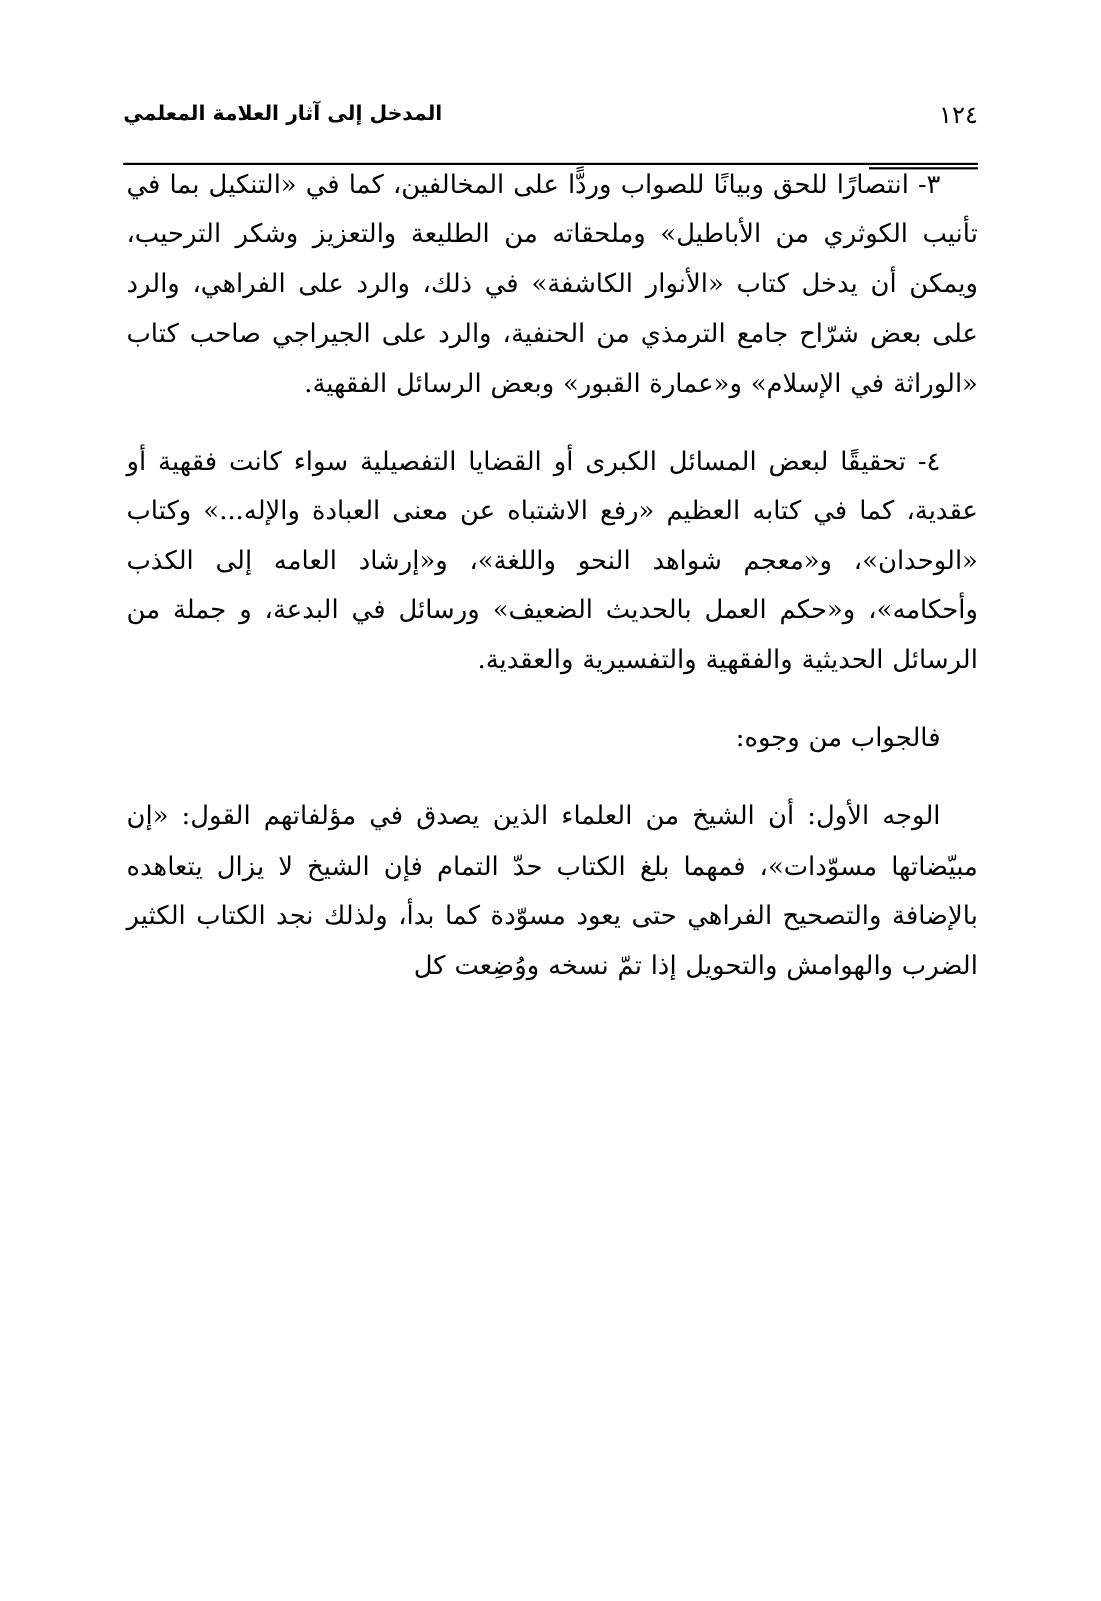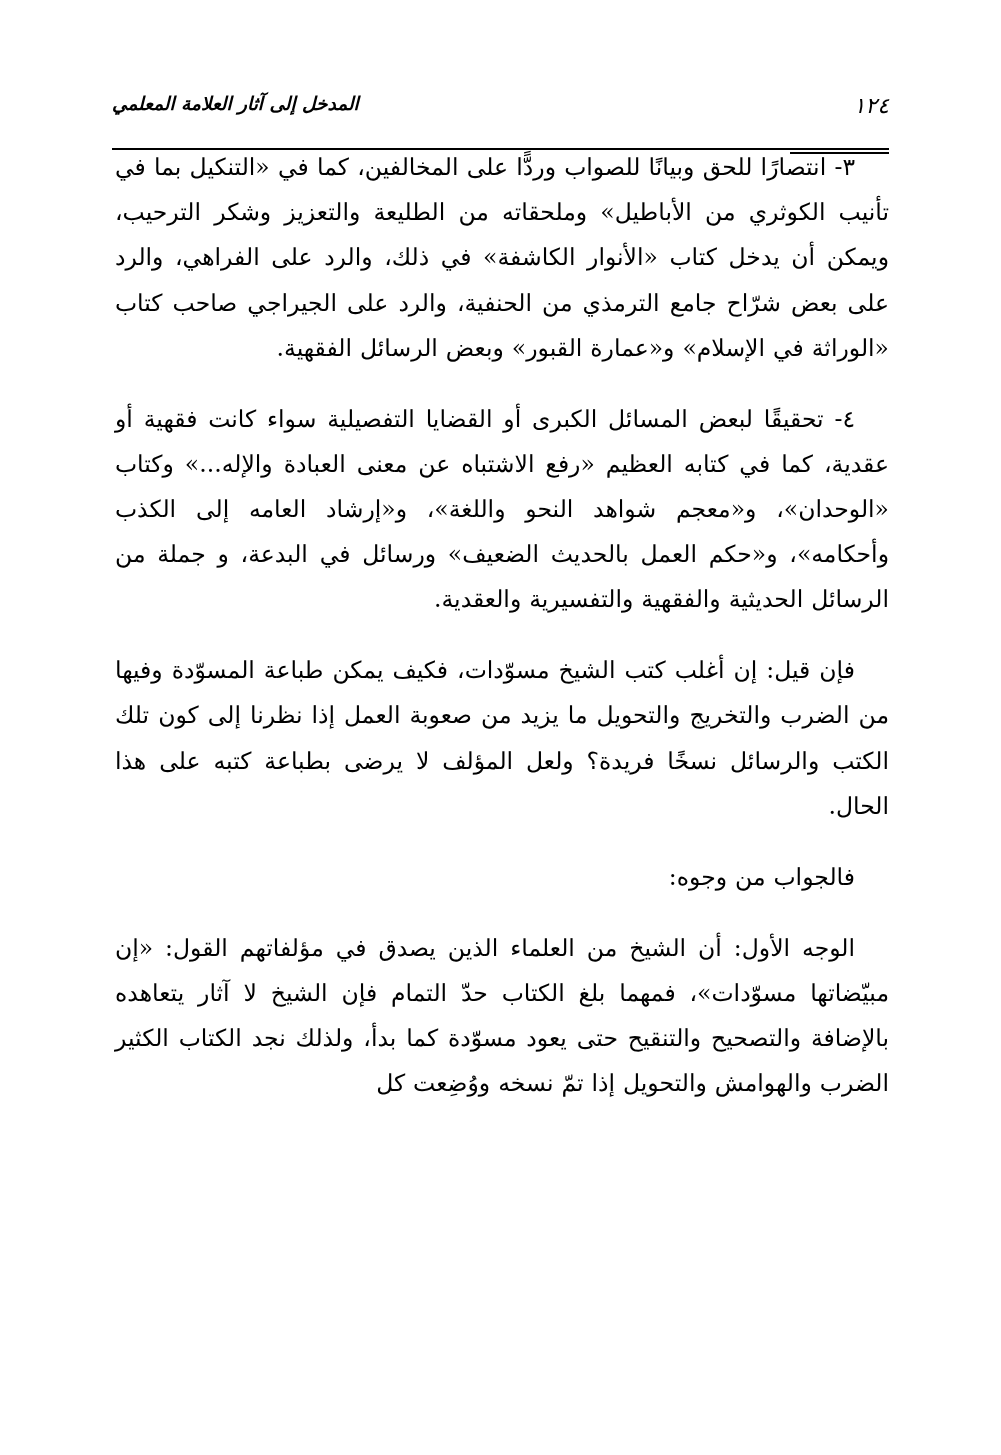--- a/index.html
+++ b/index.html
@@ -24,21 +24,20 @@
     padding: 95px 112px 60px 112px;
   }
 
   
   .header {
     display: flex;
     flex-direction: row-reverse;
     justify-content: space-between;
     direction: rtl;
     padding-bottom: 6px;
-    font-style: italic;
   }
   .header-title {
     font-family: "DejaVu Sans", "Liberation Sans", sans-serif;
     font-size: 18.5px;
     font-weight: 700;
     letter-spacing: 0px;
     line-height: 1.2;
     white-space: nowrap;
     position: relative;
     top: -2px;
@@ -93,18 +92,17 @@
   <div class="header">
     <div class="header-title">المدخل إلى آثار العلامة المعلمي</div>
     <div class="page-number">١٢٤</div>
   </div>
   <div class="header-rule"></div>
   <div class="header-rule-2"></div>
 
   <div class="content">
     <p class="para indent">٣- انتصارًا للحق وبيانًا للصواب وردًّا على المخالفين، كما في «التنكيل بما في تأنيب الكوثري من الأباطيل» وملحقاته من الطليعة والتعزيز وشكر الترحيب، ويمكن أن يدخل كتاب «الأنوار الكاشفة» في ذلك، والرد على الفراهي، والرد على بعض شرّاح جامع الترمذي من الحنفية، والرد على الجيراجي صاحب كتاب «الوراثة في الإسلام» و«عمارة القبور» وبعض الرسائل الفقهية.</p>
     <p class="para indent">٤- تحقيقًا لبعض المسائل الكبرى أو القضايا التفصيلية سواء كانت فقهية أو عقدية، كما في كتابه العظيم «رفع الاشتباه عن معنى العبادة والإله...» وكتاب «الوحدان»، و«معجم شواهد النحو واللغة»، و«إرشاد العامه إلى الكذب وأحكامه»، و«حكم العمل بالحديث الضعيف» ورسائل في البدعة، و جملة من الرسائل الحديثية والفقهية والتفسيرية والعقدية.</p>
-    <p class="para indent">فإن قيل: إن أغلب كتب الشيخ مسوّدات، فكيف يمكن طباعة المسوّدة وفيها من الضرب والتخريج والتحويل ما يزيد من صعوبة العمل إذا نظرنا إلى كون تلك الكتب والرسائل نسخًا فريدة؟ ولعل المؤلف لا يرضى بطباعة كتبه على هذا الحال.</p>
     <p class="para short indent">فالجواب من وجوه:</p>
-    <p class="para indent">الوجه الأول: أن الشيخ من العلماء الذين يصدق في مؤلفاتهم القول: «إن مبيّضاتها مسوّدات»، فمهما بلغ الكتاب حدّ التمام فإن الشيخ لا آثار يتعاهده بالإضافة والتصحيح والتنقيح حتى يعود مسوّدة كما بدأ، ولذلك نجد الكتاب الكثير الضرب والهوامش والتحويل إذا تمّ نسخه ووُضِعت كل</p>
+    <p class="para indent">الوجه الأول: أن الشيخ من العلماء الذين يصدق في مؤلفاتهم القول: «إن مبيّضاتها مسوّدات»، فمهما بلغ الكتاب حدّ التمام فإن الشيخ لا يزال يتعاهده بالإضافة والتصحيح الفراهي حتى يعود مسوّدة كما بدأ، ولذلك نجد الكتاب الكثير الضرب والهوامش والتحويل إذا تمّ نسخه ووُضِعت كل</p>
   </div>
 
 </div>
 
 </body></html>

